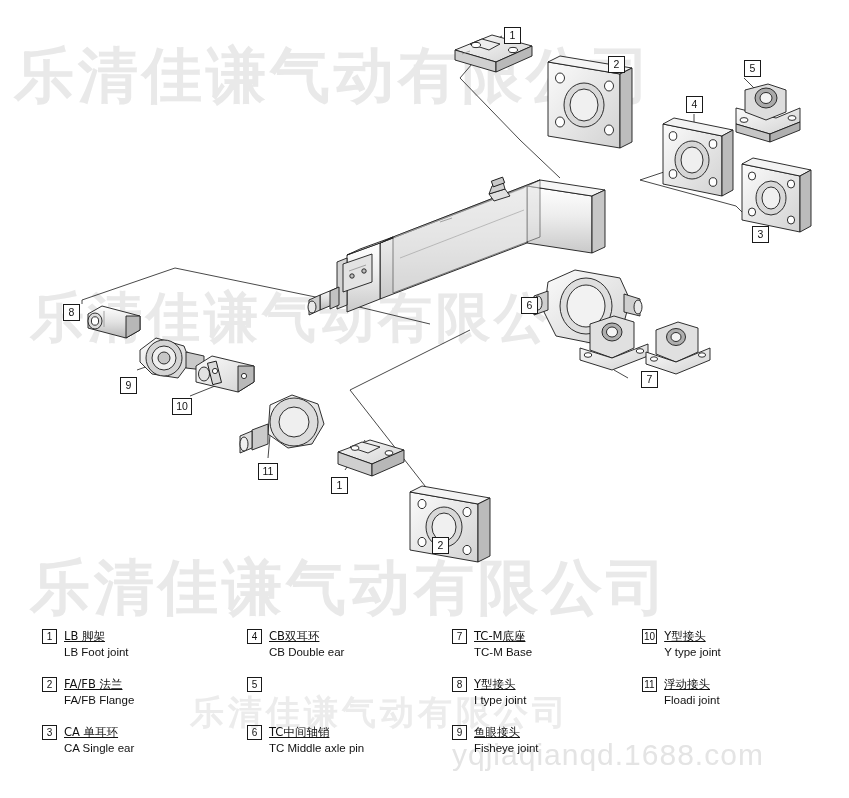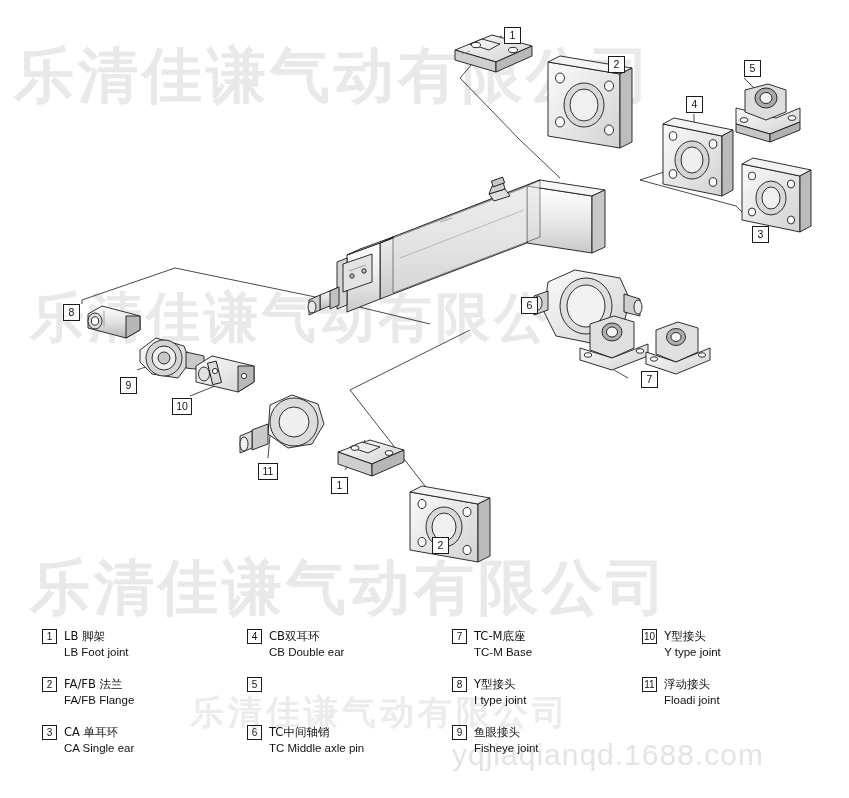--- a/index.html
+++ b/index.html
@@ -85,20 +85,21 @@
     font-family: "Liberation Sans", sans-serif;
   }
   .legend-text {
     line-height: 16px;
   }
   .legend-cn {
     font-family: "DejaVu Sans", sans-serif;
     font-size: 11.5px;
     color: #111;
     white-space: nowrap;
+    text-decoration: underline;
   }
   .legend-en {
     font-size: 11.5px;
     color: #111;
     white-space: nowrap;
   }
   
   .callout {
     position: absolute;
     box-sizing: border-box;

